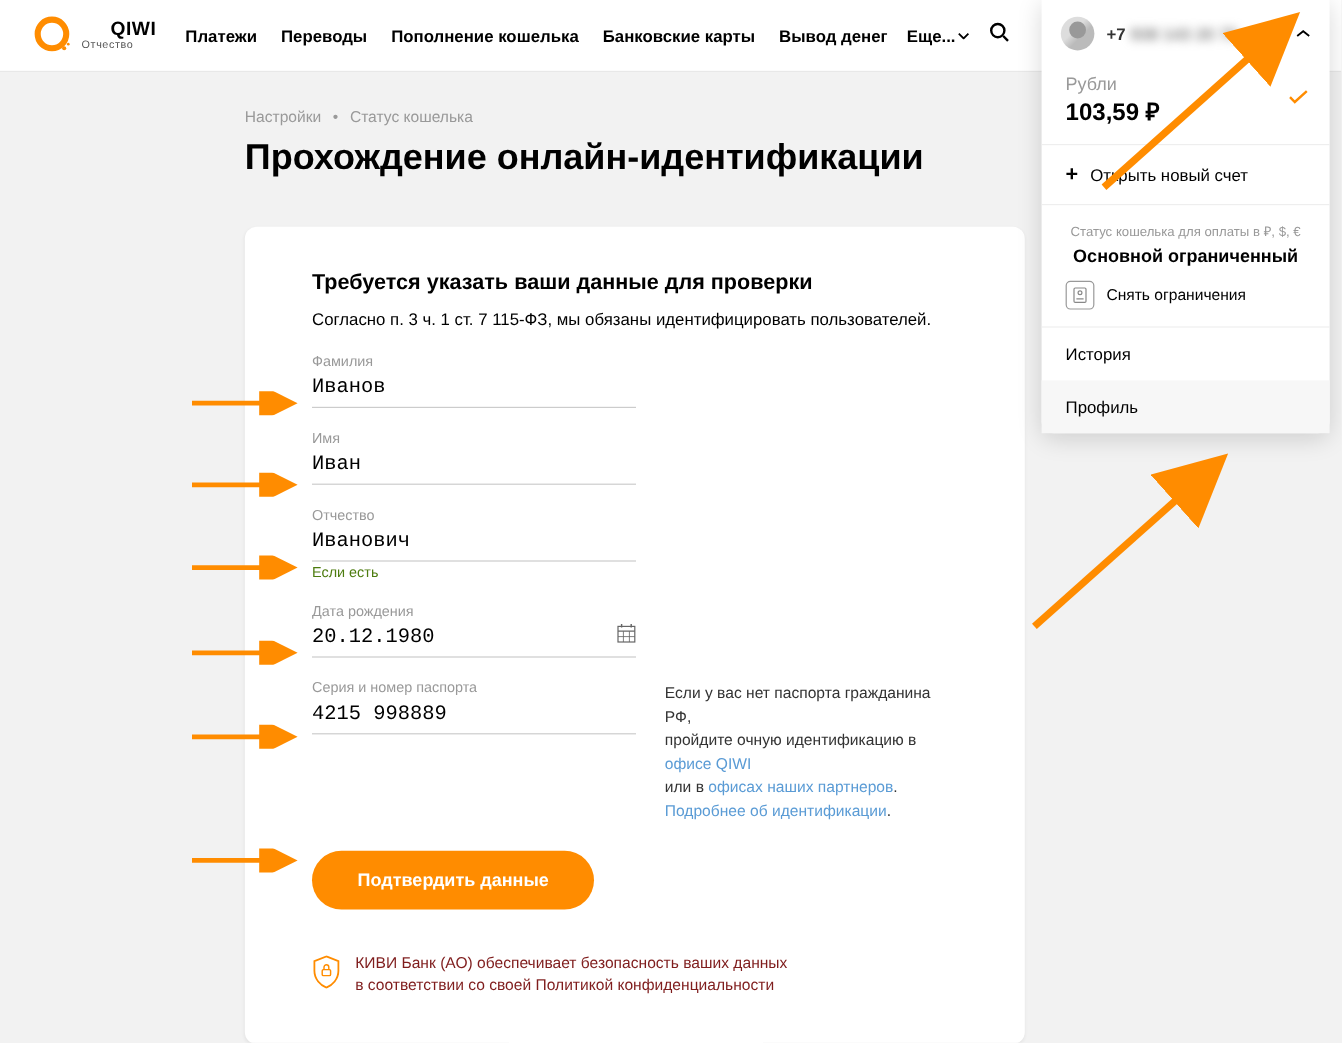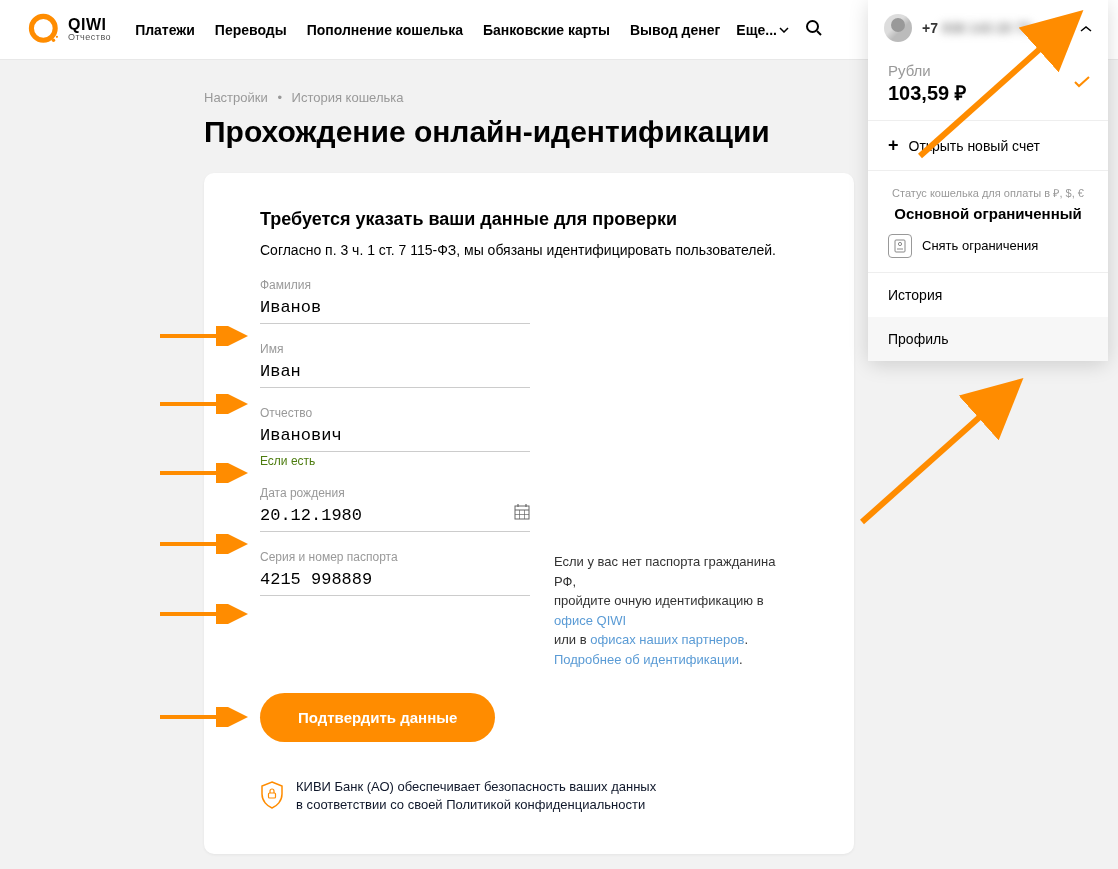--- a/index.html
+++ b/index.html
@@ -3,53 +3,53 @@
 <meta charset="utf-8">
 <style>
 * { margin: 0; padding: 0; box-sizing: border-box; }
 body { font-family: Arial, Helvetica, sans-serif; background: #f2f2f2; width: 1118px; height: 869px; overflow: hidden; position: relative; }
 
 
 .topnav { background: #fff; height: 60px; display: flex; align-items: center; padding: 0 20px 0 28px; border-bottom: 1px solid #e8e8e8; }
 .logo { display: flex; align-items: center; margin-right: 24px; }
 .logo-mark { width: 34px; height: 34px; }
 .logo-text { display: flex; flex-direction: column; margin-left: 6px; line-height: 1; }
-.logo-text .brand { font-weight: 700; font-size: 16px; color: #000; letter-spacing: 0.5px; }
+.logo-text .brand { font-weight: 700; font-size: 16px; color: #000; letter-spacing: 0.5px; margin-left: 24px; }
 .logo-text .sub { font-size: 9px; color: #555; letter-spacing: 0.5px; }
 .nav-links { display: flex; gap: 20px; }
 .nav-links a { color: #000; text-decoration: none; font-size: 14px; font-weight: 600; }
 .nav-more { display: flex; align-items: center; color: #000; font-size: 14px; font-weight: 600; margin-left: 16px; cursor: pointer; }
 .nav-more svg { margin-left: 2px; }
 .nav-search { margin-left: 16px; cursor: pointer; }
 
 
 .page { padding: 30px 0 0 0; margin-left: 204px; width: 650px; }
 .breadcrumb { font-size: 13px; color: #999; margin-bottom: 10px; }
 .breadcrumb span.sep { margin: 0 6px; }
-.page-title { font-size: 30px; font-weight: 900; color: #000; margin-bottom: 24px; }
+.page-title { font-size: 30px; font-weight: 900; color: #000; margin-bottom: 40px; }
 
 .card { background: #fff; border-radius: 10px; padding: 36px 56px 40px 56px; box-shadow: 0 1px 3px rgba(0,0,0,0.06); }
 .card h2 { font-size: 18px; font-weight: 700; margin-bottom: 12px; }
 .card .law { font-size: 14px; color: #000; margin-bottom: 20px; }
 
 .field { margin-bottom: 18px; width: 270px; }
 .field label { display: block; font-size: 12px; color: #999; margin-bottom: 2px; }
 .field .input-wrap { position: relative; }
 .field input { width: 100%; border: none; border-bottom: 1px solid #ccc; font-size: 17px; padding: 4px 0 6px 0; outline: none; font-family: Liberation Mono, monospace; background: transparent; }
 .field .hint { font-size: 12px; color: #4d7c0f; margin-top: 2px; }
 .cal-icon { position: absolute; right: 0; top: 2px; cursor: pointer; }
 
 .row2 { display: flex; gap: 24px; align-items: flex-start; }
 .row2 .field { flex: 0 0 270px; }
 .row2 .note { font-size: 13px; color: #333; line-height: 1.5; padding-top: 2px; }
 .row2 .note a { color: #5a9bd5; text-decoration: none; }
 
 .submit-btn { background: #ff8c00; color: #fff; border: none; border-radius: 30px; padding: 16px 38px; font-size: 15px; font-weight: 600; cursor: pointer; margin-top: 24px; }
 
-.footer-note { display: flex; align-items: flex-end; gap: 12px; margin-top: 36px; font-size: 13px; color: #0f172a; line-height: 1.4; }
+.footer-note { display: flex; align-items: center; gap: 12px; margin-top: 36px; font-size: 13px; color: #7f1d1d; line-height: 1.4; }
 .footer-note .shield { flex-shrink: 0; }
 
 
 .profile-panel { position: absolute; top: 0; right: 10px; width: 240px; background: #fff; border-radius: 0 0 10px 10px; box-shadow: 0 4px 20px rgba(0,0,0,0.15); z-index: 10; }
 .profile-header { display: flex; align-items: center; padding: 14px 16px; cursor: pointer; }
 .avatar { width: 28px; height: 28px; border-radius: 50%; background: linear-gradient(135deg,#ddd 40%,#bbb 60%); margin-right: 10px; position: relative; overflow: hidden; }
 .avatar::after { content:''; position:absolute; width:14px; height:14px; background:#999; border-radius:50%; top:4px; left:7px; }
 .phone { font-size: 14px; font-weight: 600; color: #333; filter: blur(0); }
 .phone .blur { filter: blur(4px); color:#888; }
 .chevron-up { margin-left: auto; }
@@ -109,21 +109,21 @@
         <circle cx="7.5" cy="7.5" r="5.5" fill="none" stroke="#000" stroke-width="2"></circle>
         <line x1="12" y1="12" x2="16" y2="16" stroke="#000" stroke-width="2"></line>
       </svg>
   </div>
 </div>
 
 <div class="page">
   <div class="breadcrumb">
     <span>Настройки</span>
     <span class="sep">•</span>
-    <span>История кошелька</span>
+    <span>Статус кошелька</span>
   </div>
   <h1 class="page-title">Прохождение онлайн-идентификации</h1>
 
   <div class="card">
     <h2>Требуется указать ваши данные для проверки</h2>
     <p class="law">Согласно п. 3 ч. 1 ст. 7 115-ФЗ, мы обязаны идентифицировать пользователей.</p>
 
     <div class="field">
       <label>Фамилия</label>
       <div class="input-wrap"><input value="Иванов" style=""></div>

